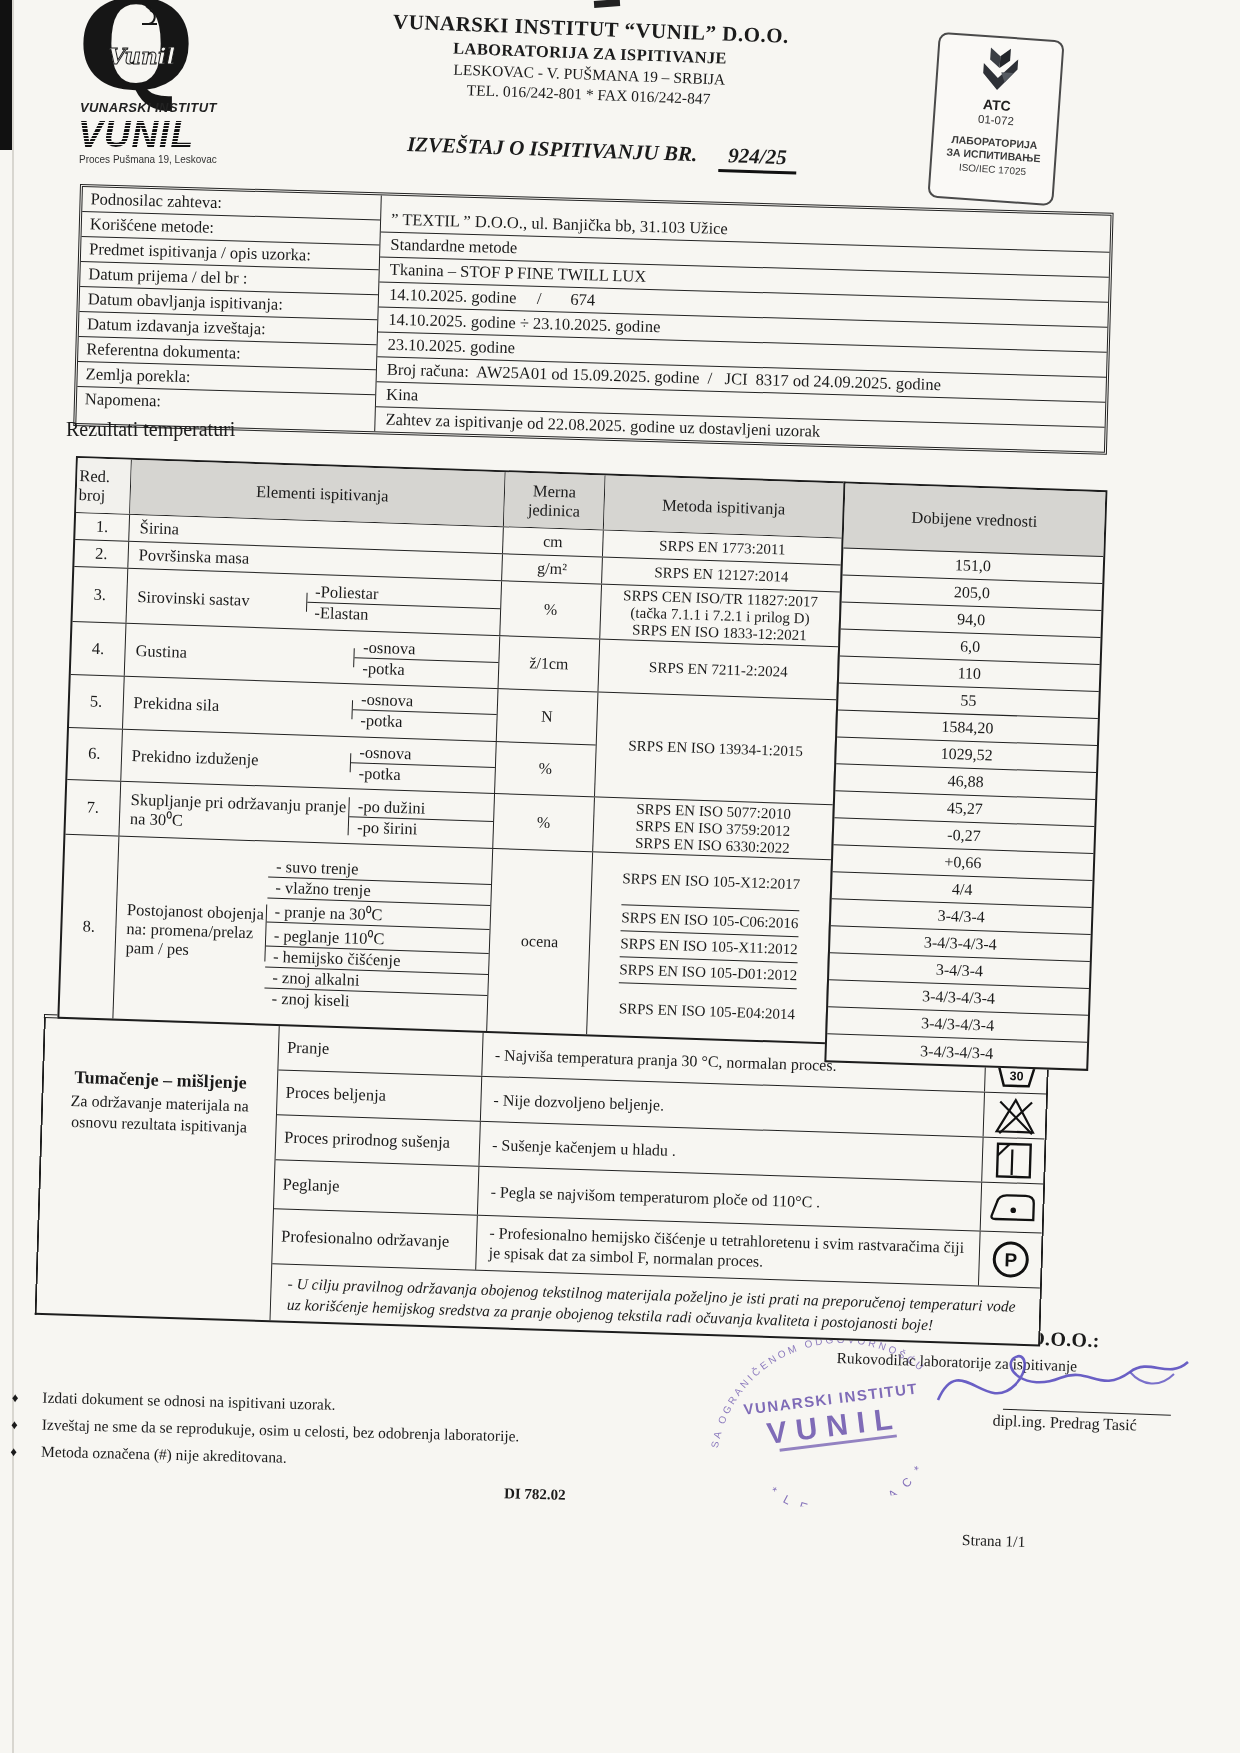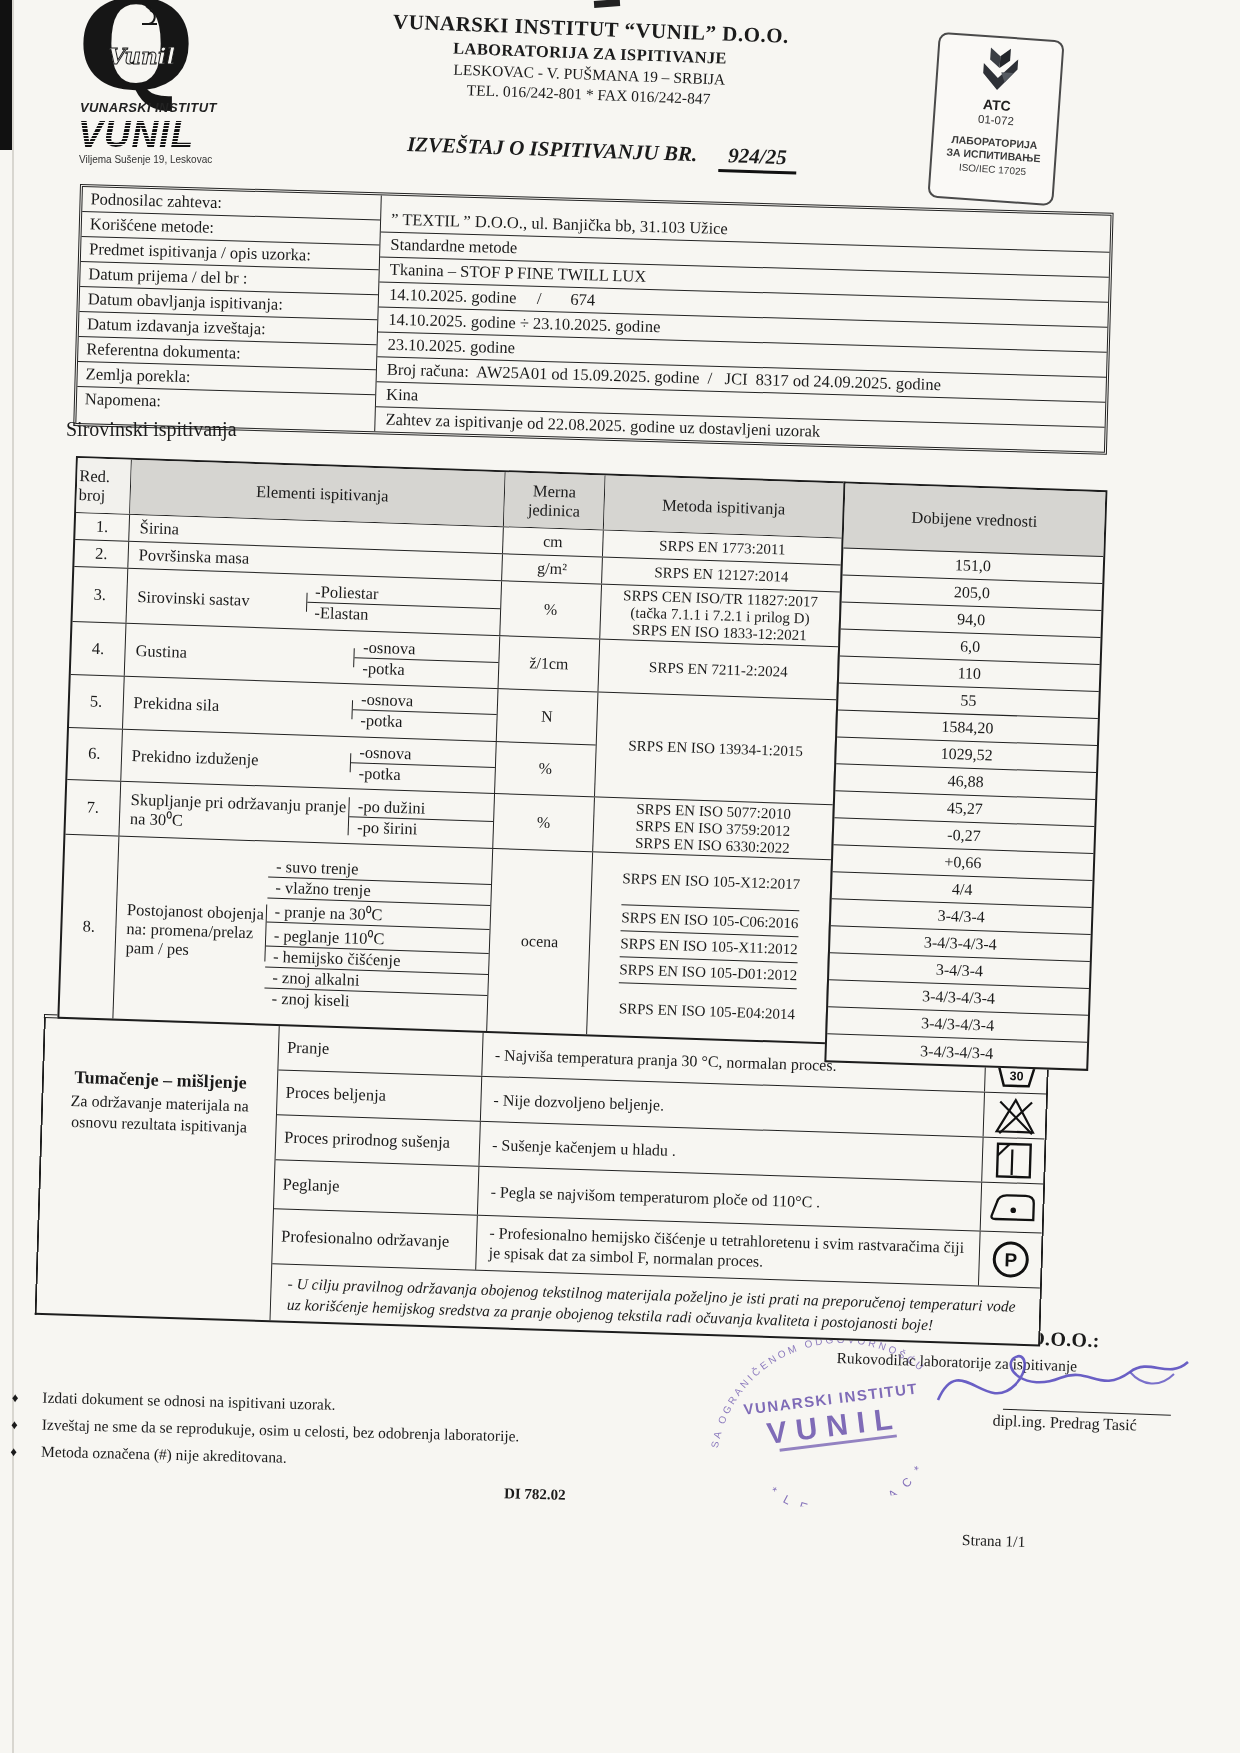--- a/index.html
+++ b/index.html
@@ -136,21 +136,21 @@
   <div class="smudge"></div>
 
   <div class="abs logo">
     <div class="qletter">Q</div>
     <svg class="abs" style="left:60px;top:0px" width="26" height="26" viewBox="0 0 26 26">
       <path d="M6 22 h15 M13 22 c7-2 8-11 1-14 M10 4 l5 4 M12 3 l3 5" stroke="#161616" stroke-width="2" fill="none"></path>
     </svg>
     <div class="qscript">Vunil</div>
     <div class="inst-small">VUNARSKI INSTITUT</div>
     <div class="wordmark">VUNIL</div>
-    <div class="logo-addr">Viljema Sušenje 19, Leskovac</div>
+    <div class="logo-addr">Proces Pušmana 19, Leskovac</div>
   </div>
 
   <div class="abs hc">
     <div class="l1">VUNARSKI INSTITUT “VUNIL” D.O.O.</div>
     <div class="l2">LABORATORIJA ZA ISPITIVANJE</div>
     <div class="l3">LESKOVAC - V. PUŠMANA 19 – SRBIJA</div>
     <div class="l4">TEL. 016/242-801 * FAX 016/242-847</div>
   </div>
   <div class="abs rpt">
     <span>IZVEŠTAJ O ISPITIVANJU BR.</span>
@@ -189,21 +189,21 @@
       <div class="iv">Tkanina – STOF P FINE TWILL LUX</div>
       <div class="iv">14.10.2025. godine     /       674</div>
       <div class="iv">14.10.2025. godine ÷ 23.10.2025. godine</div>
       <div class="iv">23.10.2025. godine</div>
       <div class="iv">Broj računa:  AW25A01 od 15.09.2025. godine  /   JCI  8317 od 24.09.2025. godine</div>
       <div class="iv">Kina</div>
       <div class="iv">Zahtev za ispitivanje od 22.08.2025. godine uz dostavljeni uzorak</div>
     </div>
   </div>
 
-  <div class="abs rhead">Sirovinski ispitivanja</div>
+  <div class="abs rhead">Rezultati temperaturi</div>
 
   <div class="abs rwrap">
     <div class="rt-left">
 
       <div class="r head" style="height:54px">
         <div class="c cnum">Red. broj</div>
         <div class="c celem" style="width:374px">Elementi ispitivanja</div>
         <div class="c cunit">Merna jedinica</div>
         <div class="c cmeth">Metoda ispitivanja</div>
       </div>

